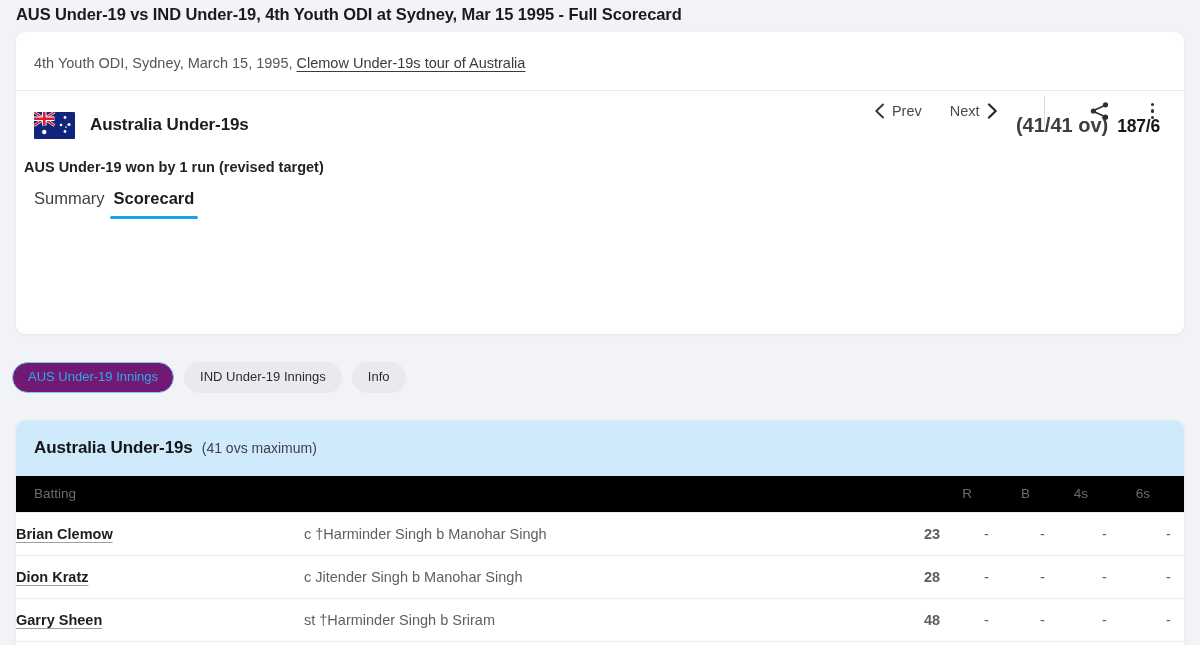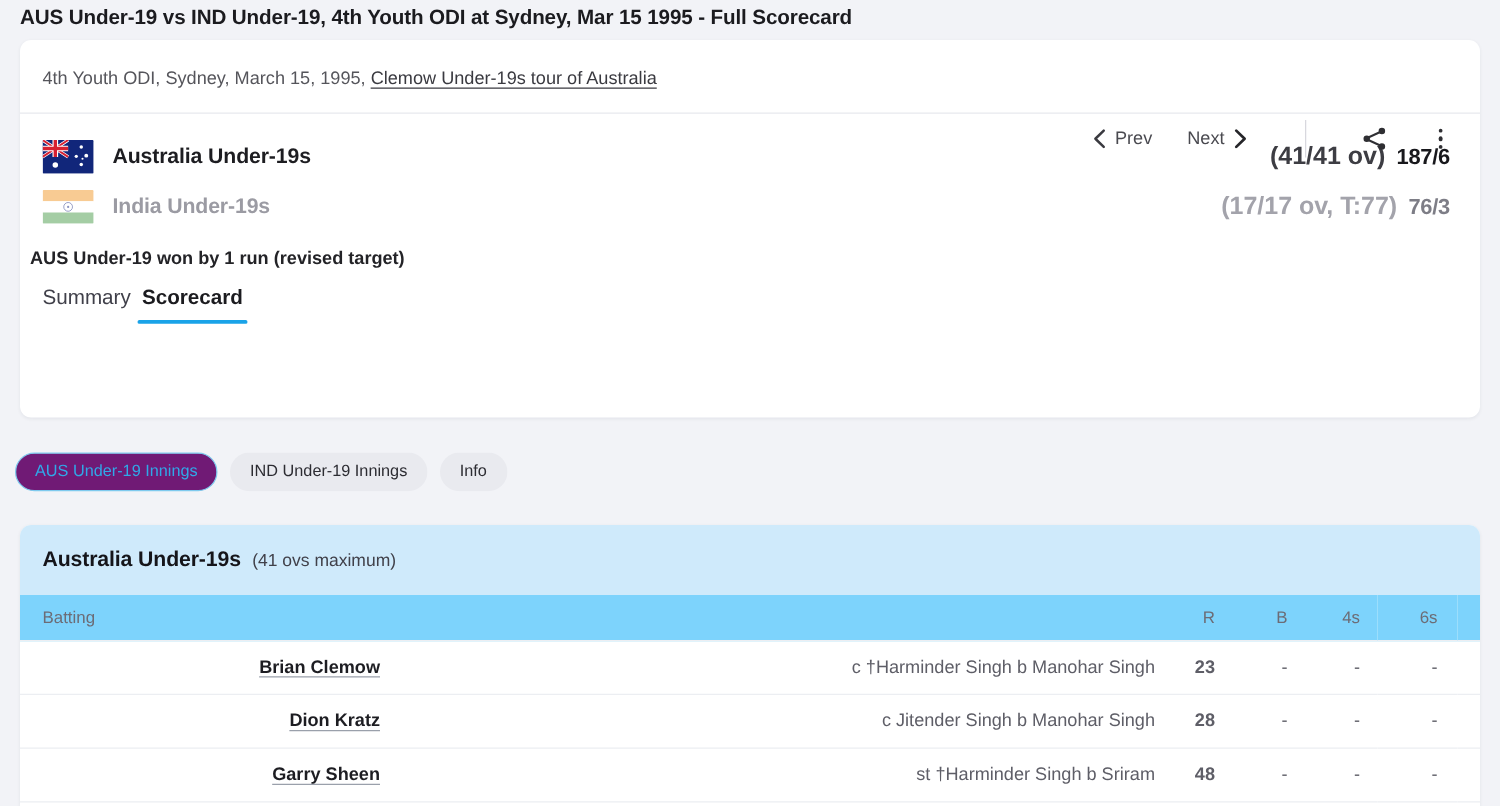--- a/index.html
+++ b/index.html
@@ -230,37 +230,37 @@
     font-size: 14px;
     color: #41414a;
   }
 
   table.scorecard {
     width: 100%;
     border-collapse: collapse;
     table-layout: fixed;
   }
   table.scorecard thead th {
-    background: #7dd3fc;
+    background: #000000;
     font-size: 13.5px;
     font-weight: normal;
     color: #6c6c76;
     text-align: right;
     padding: 10px 0 11px 0;
     border-bottom: 1px solid #eceef2;
   }
   table.scorecard thead th.col-bat {
     text-align: left;
     padding-left: 18px;
   }
   table.scorecard tbody td {
     font-size: 14.5px;
     padding: 13px 0 13px 0;
     border-bottom: 1px solid #eceef2;
-    text-align: right;
+    text-align: left;
     color: #5e5e67;
     margin-left: 32px;
   }
   td.c-name {
     text-align: left;
     padding-left: 18px;
   }
   td.c-name span {
     font-weight: bold;
     color: #1d1d22;
@@ -351,36 +351,20 @@
           <circle cx="64" cy="30" r="1.7" fill="#ffffff"></circle>
         </svg>
       </div>
       <div class="team-name">Australia Under-19s</div>
       <div class="team-score">
         <span class="overs">(41/41 ov)</span>
         <span class="runs">187/6</span>
       </div>
     </div>
 
-    <div class="team-row lost">
-      <div class="flag">
-        <svg width="41" height="27" viewBox="0 0 82 54">
-          <rect width="82" height="18" fill="#f4a23c"></rect>
-          <rect y="18" width="82" height="18" fill="#ffffff"></rect>
-          <rect y="36" width="82" height="18" fill="#5aa55a"></rect>
-          <circle cx="41" cy="27" r="7" fill="none" stroke="#2d3a8c" stroke-width="1.4"></circle>
-          <circle cx="41" cy="27" r="1.8" fill="#2d3a8c"></circle>
-        </svg>
-      </div>
-      <div class="team-name">India Under-19s</div>
-      <div class="team-score">
-        <span class="overs">(17/17 ov, T:77)</span>
-        <span class="runs">76/3</span>
-      </div>
-    </div>
 
   </div>
 
   <div class="result-note">AUS Under-19 won by 1 run (revised target)</div>
 
   <div class="tabs">
     <div class="tab">Summary</div>
     <div class="tab active">Scorecard</div>
   </div>
 </div>

